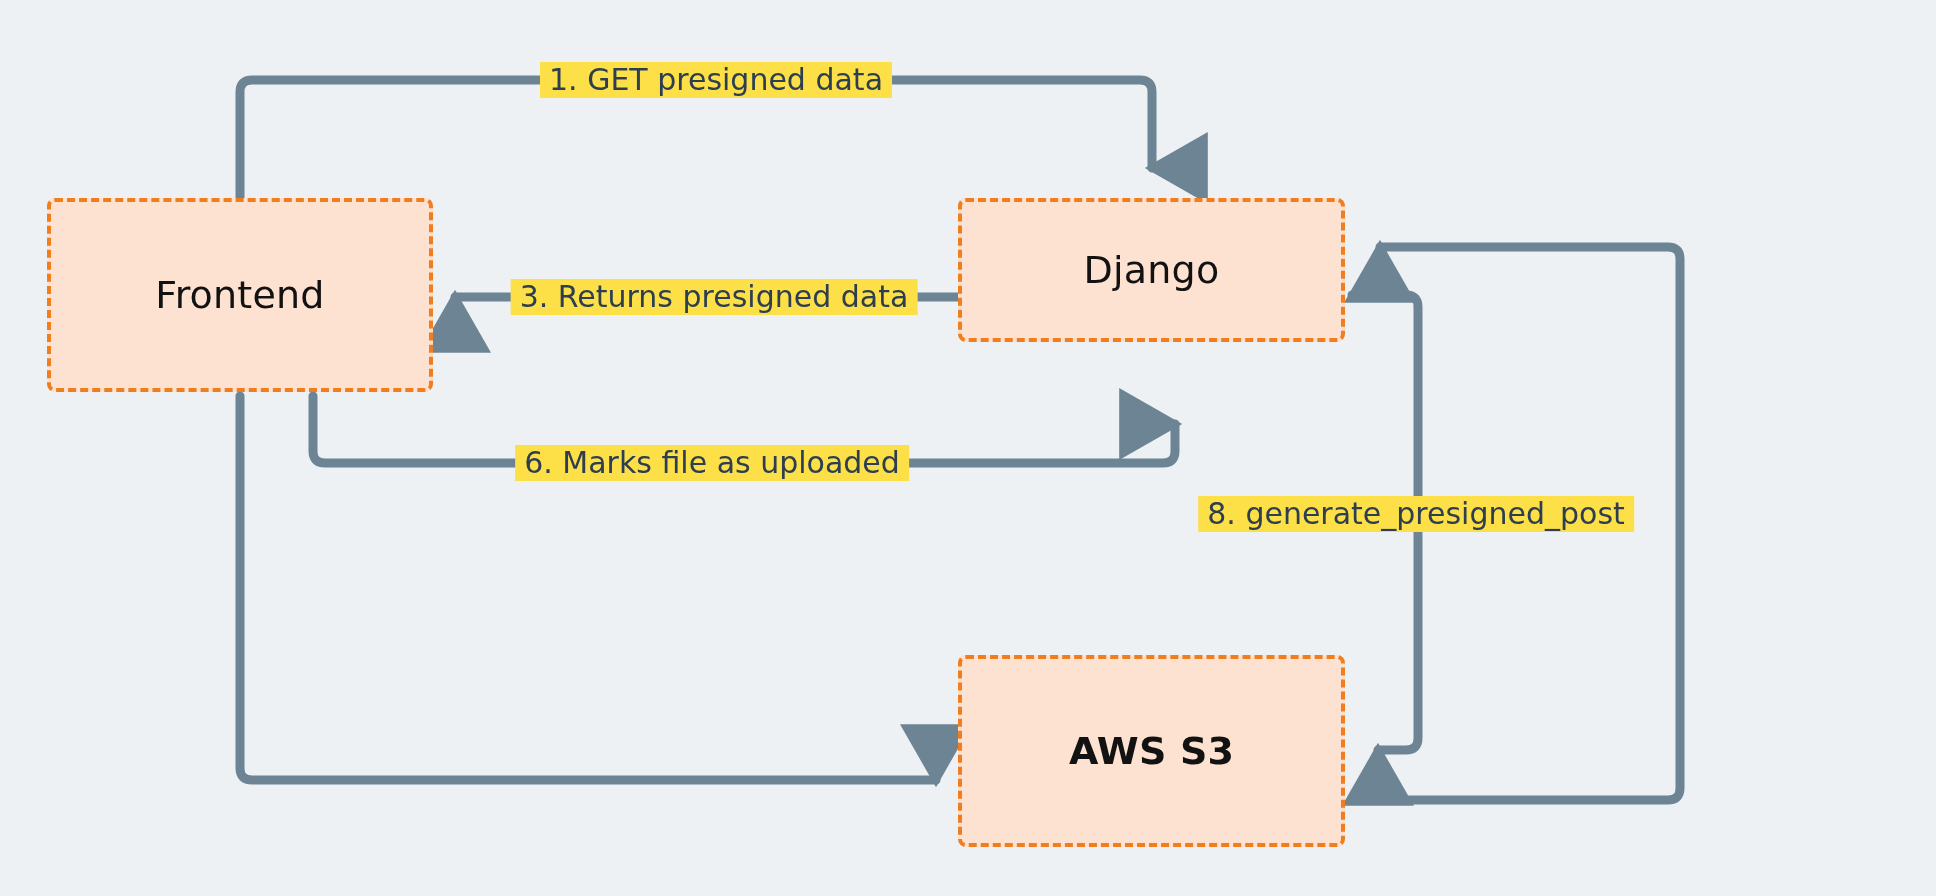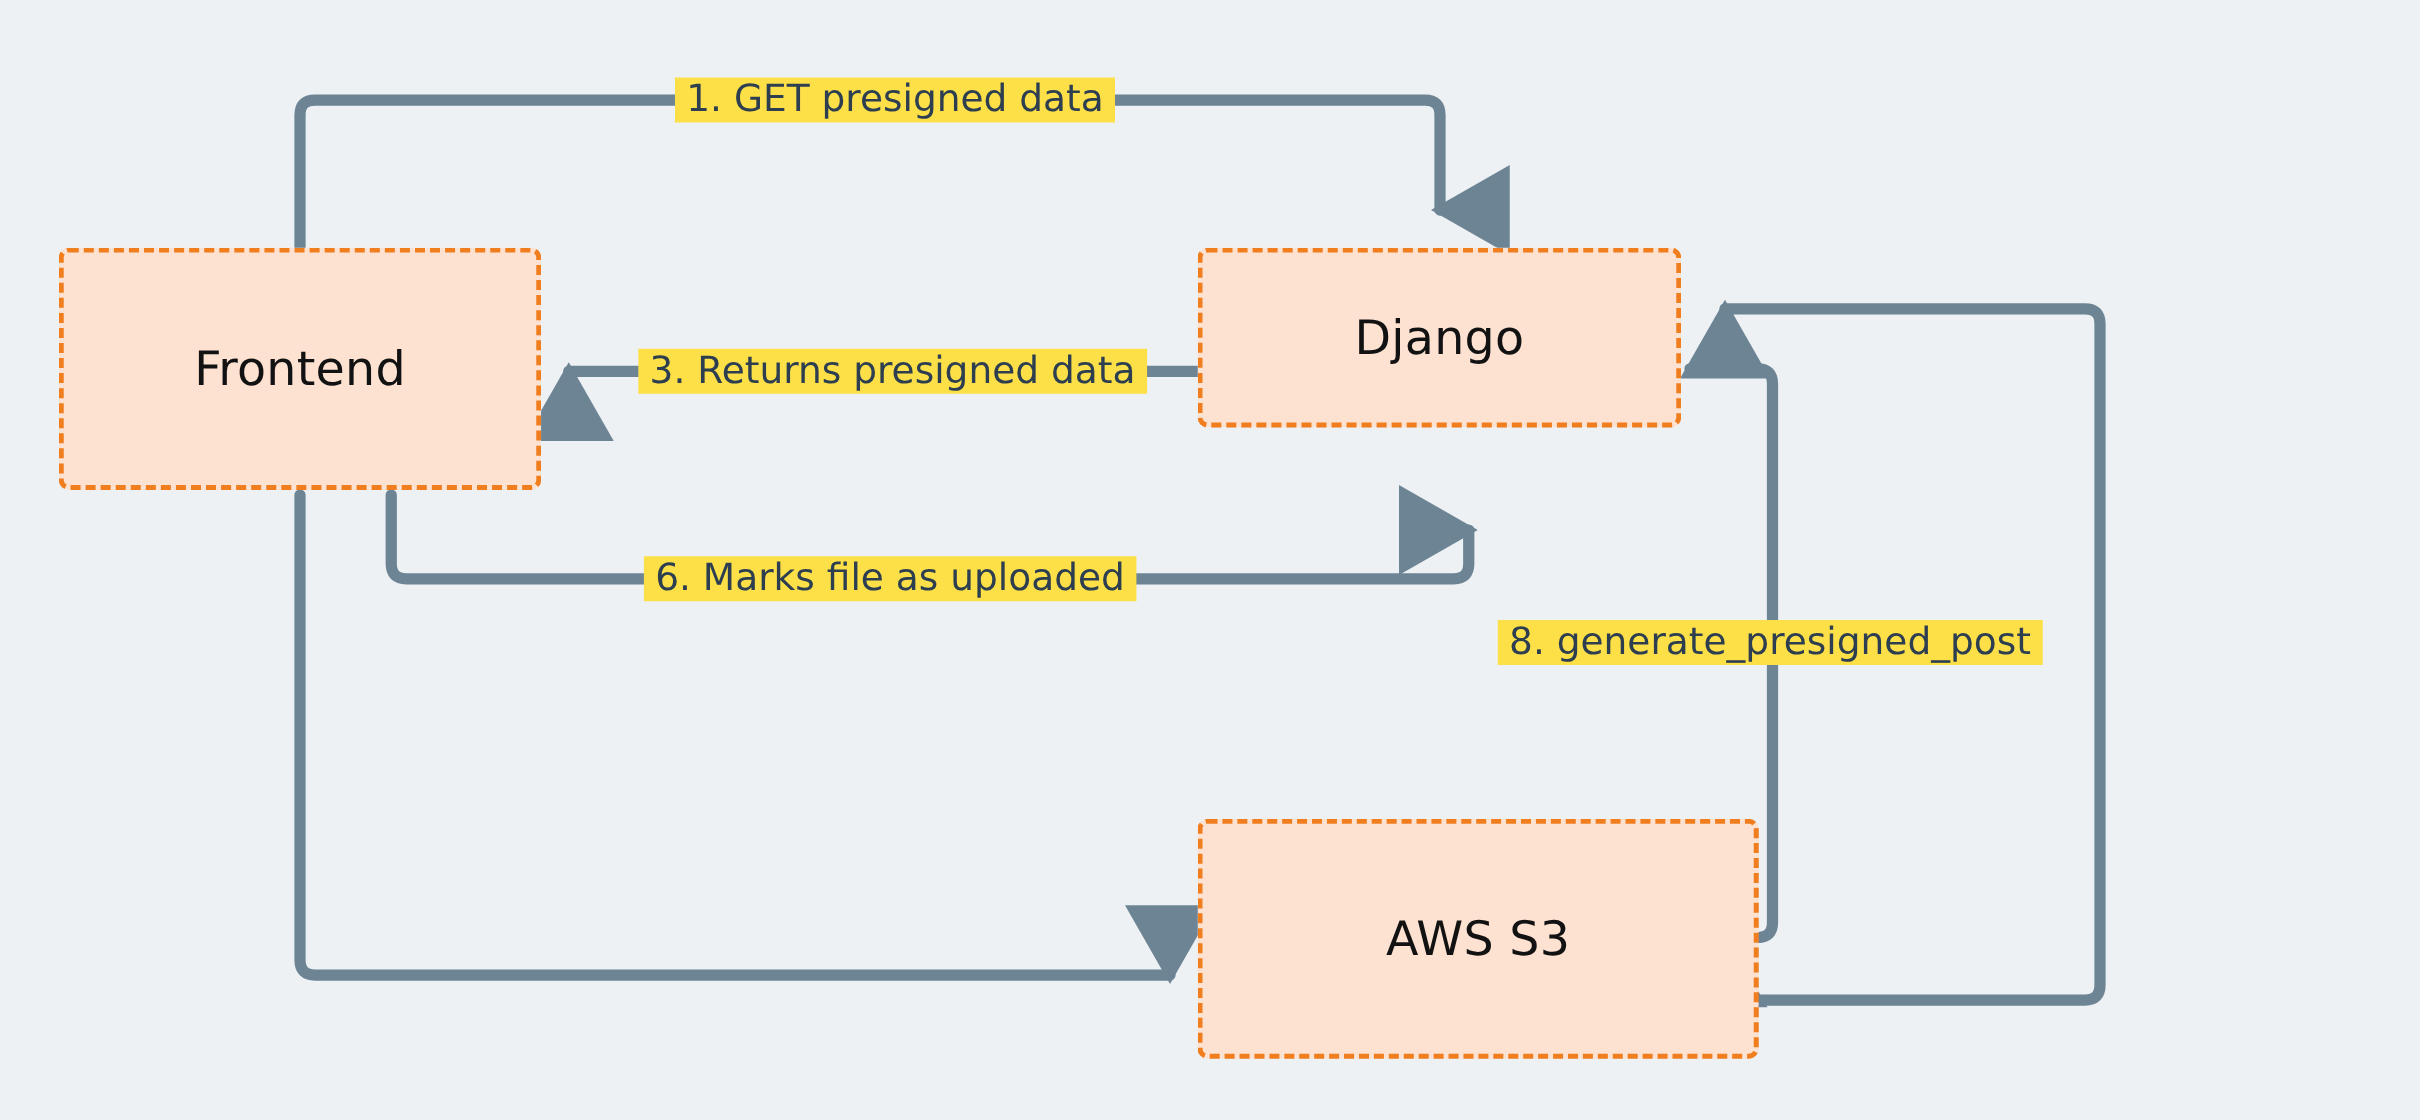--- a/index.html
+++ b/index.html
@@ -81,21 +81,21 @@
   </svg>
 
   <div class="node" style="left:47px; top:198px; width:386px; height:194px;">
     <span>Frontend</span>
   </div>
 
   <div class="node" style="left:958px; top:198px; width:387px; height:144px;">
     <span>Django</span>
   </div>
 
-  <div class="node" style="left:958px; top:655px; width:449px; height:192px;">
+  <div class="node" style="left:958px; top:655px; width:387px; height:192px;font-weight:bold;">
     <span>AWS S3</span>
   </div>
 
   <div class="edge-label" style="left:716px; top:80px;">1. GET presigned data</div>
 
   <div class="edge-label" style="left:1416px; top:514px;">8. generate_presigned_post</div>
 
 
   <div class="edge-label" style="left:714px; top:297px;">3. Returns presigned data</div>
 

